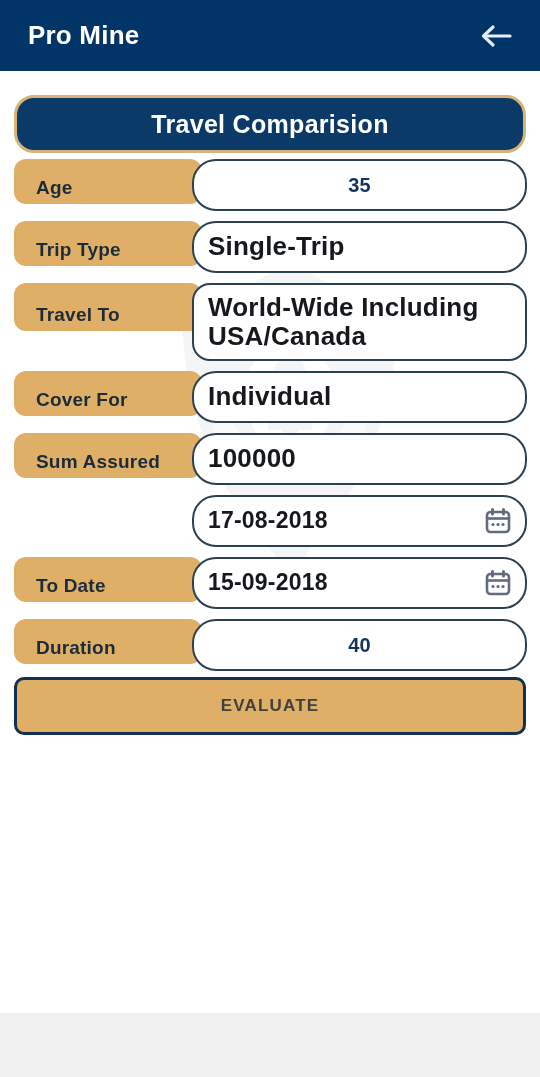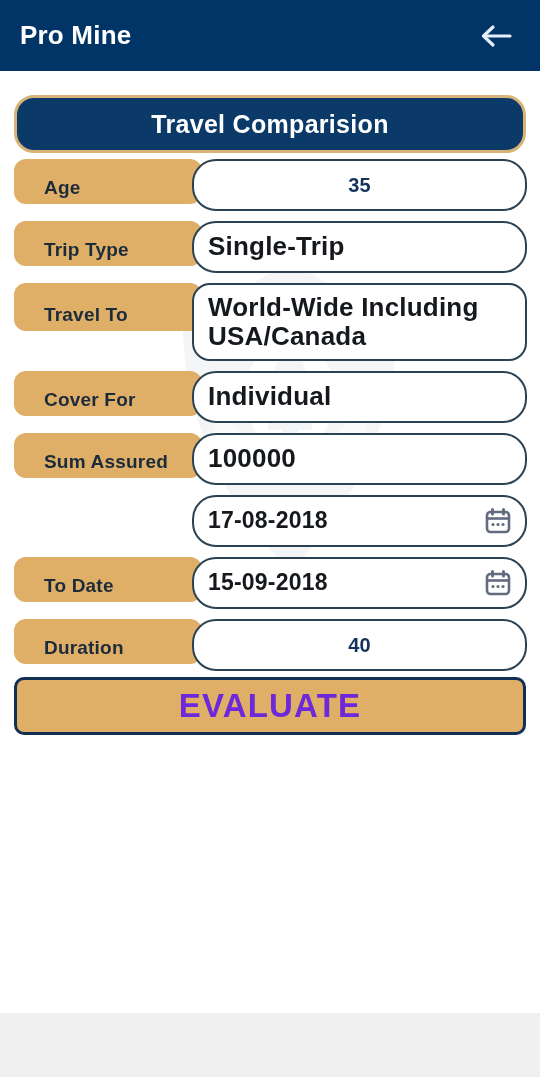--- a/index.html
+++ b/index.html
@@ -15,21 +15,21 @@
     background: #ffffff;
     overflow: hidden;
   }
 
   
   .appbar {
     position: absolute; left: 0; top: 0;
     width: 540px; height: 71px;
     background: #023567;
     display: flex; align-items: center;
-    padding: 0 22px 0 20px;
+    padding: 0 22px 0 28px;
   }
   .appbar-title {
     color: #ffffff;
     font-size: 26px;
     font-weight: bold;
     letter-spacing: .2px;
     flex: 1;
   }
   .back-btn {
     width: 44px; height: 44px;
@@ -78,21 +78,21 @@
     position: absolute;
     left: 0; width: 540px;
   }
   .label-pill {
     position: absolute;
     left: 14px;
     width: 188px;
     background: #dfaf68;
     border-radius: 12px;
     display: flex; align-items: flex-end;
-    padding: 0 0 7px 30px;
+    padding: 0 0 7px 22px;
     cursor: default;
   }
   .label-pill span {
     color: #1c2b3a;
     font-size: 19px;
     font-weight: bold;
     letter-spacing: .2px;
     line-height: 1;
   }
   .field {
@@ -134,22 +134,22 @@
     position: absolute;
     left: 14px;
     width: 512px; height: 58px;
     background: #dfaf68;
     border: 3px solid #123054;
     border-radius: 10px;
     display: flex; align-items: center; justify-content: center;
     cursor: pointer;
   }
   .evaluate span {
-    color: #6d28d9;
-    font-size: 33px;
+    color: #404040;
+    font-size: 17px;
     font-weight: bold;
     letter-spacing: 1.2px;
   }
 
   
   .bottom-strip {
     position: absolute;
     left: 0; top: 1013px;
     width: 540px; height: 64px;
     background: #f0f0f0;

